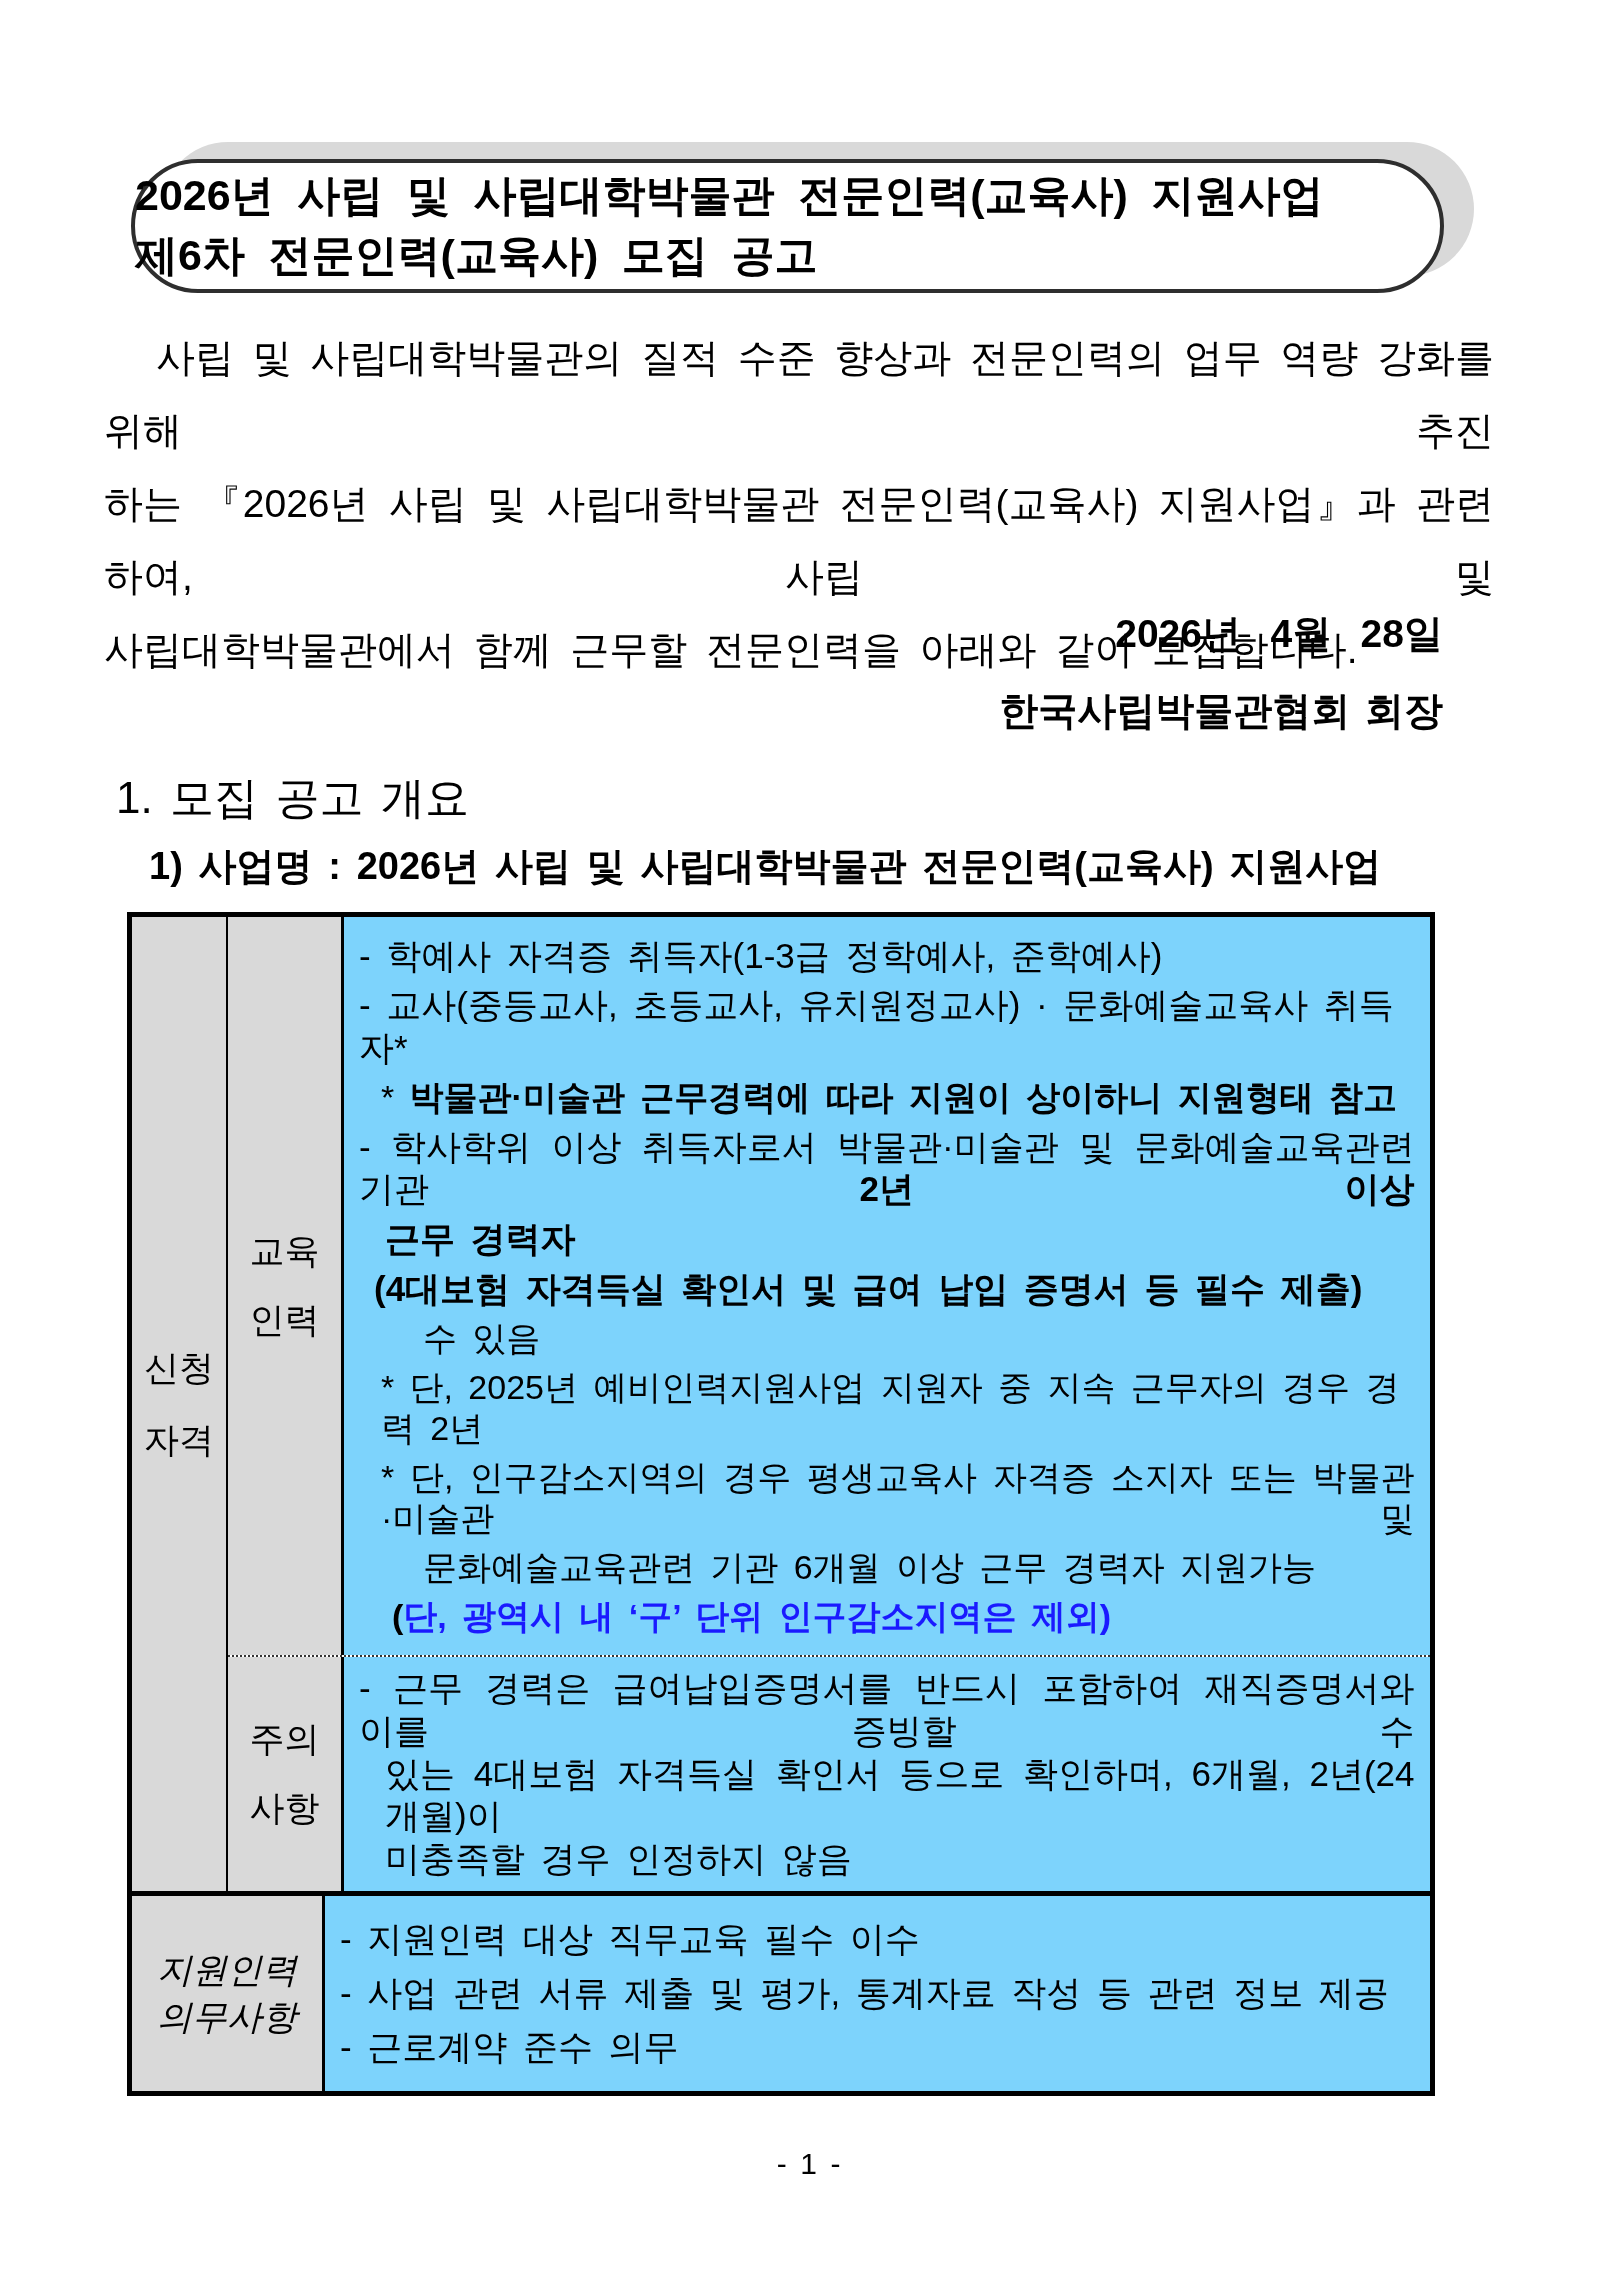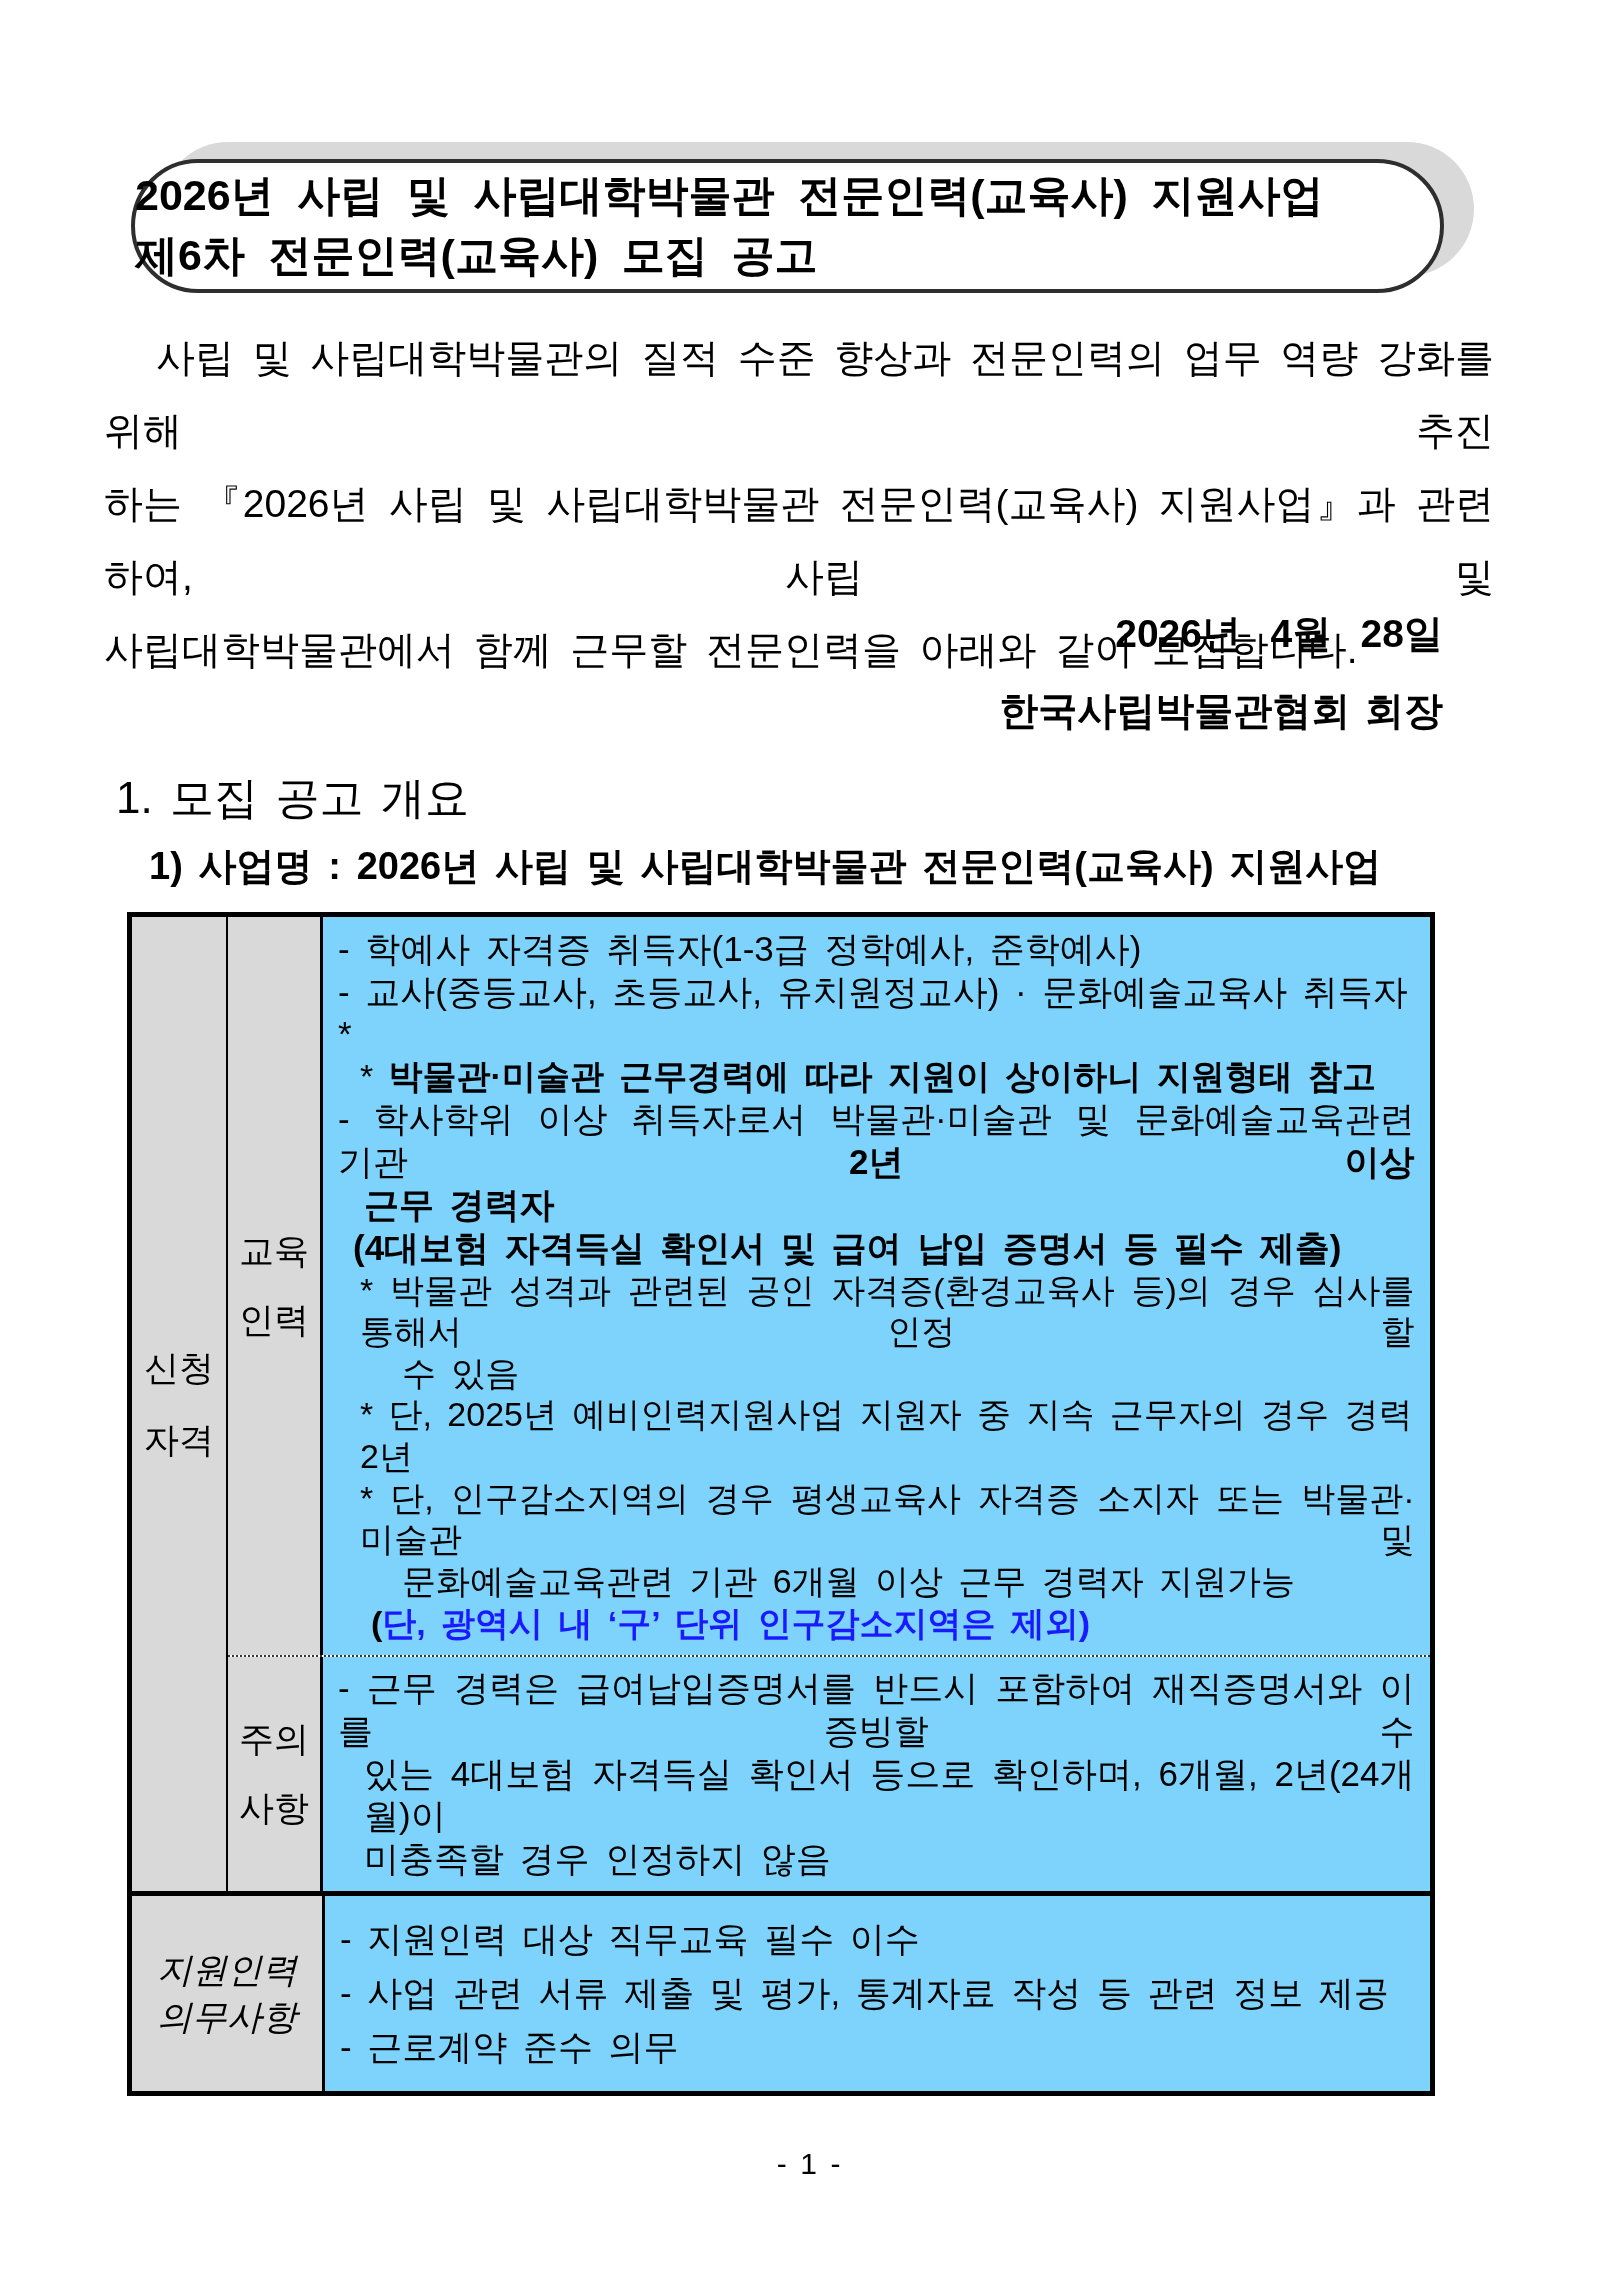--- a/index.html
+++ b/index.html
@@ -36,21 +36,21 @@
   .doc-table{position:absolute;left:127px;top:912px;width:1308px;height:1184px;
     border:5.2px solid var(--border);box-sizing:border-box;display:flex;flex-direction:column;}
   .t-upper{display:flex;height:974px;flex:0 0 auto;}
   .t-row3{display:flex;flex:1;border-top:5.2px solid var(--border);}
   .t-upper-right{flex:1;display:flex;flex-direction:column;min-width:0;}
   .t-row1{height:769px;display:flex;min-width:0;}
   .t-row2{flex:1;display:flex;border-top:2.6px dotted #333;min-width:0;}
   .lbl{background:var(--cell-gray);display:flex;flex-direction:column;align-items:center;
     justify-content:center;font-size:35px;flex:0 0 auto;box-sizing:border-box;}
   .col1{width:96px;border-right:2px solid var(--border);gap:25px;}
-  .col2{width:95px;border-right:3.9px solid var(--border);gap:22px;}
+  .col2{width:116px;border-right:3.9px solid var(--border);gap:22px;}
   .col3{width:193px;border-right:3.9px solid var(--border);font-style:italic;}
   .content{flex:1;display:flex;flex-direction:column;justify-content:space-evenly;
     padding:10.4px 9px 10.4px 0;min-width:0;box-sizing:border-box;background:#7dd3fc;}
   .tline{font-size:35px;line-height:1.22;word-spacing:5.9px;}
   .tline.dash{padding-left:15px;}
   .tline.cont{padding-left:41px;}
   .tline.paren{padding-left:30px;}
   .tline.star{padding-left:37px;font-size:34px;}
   .tline.starcont{padding-left:55px;font-size:34px;margin-left:24px;}
   .tline.parenblue{padding-left:48px;font-size:34px;font-weight:bold;}
@@ -102,21 +102,20 @@
             <span>교육</span>
             <span>인력</span>
           </div>
           <div class="content">
               <div class="tline dash"><span>- 학예사 자격증 취득자(1-3급 정학예사, 준학예사)</span></div>
               <div class="tline dash"><span>- 교사(중등교사, 초등교사, 유치원정교사) · 문화예술교육사 취득자*</span></div>
               <div class="tline star"><span>* </span><span class="b u">박물관·미술관 근무경력에 따라 지원이 상이하니 지원형태 참고</span></div>
               <div class="tline dash jl"><span>- 학사학위 이상 취득자로서 박물관·미술관 및 문화예술교육관련 기관 </span><span class="b u">2년 이상</span></div>
               <div class="tline cont"><span class="b u">근무 경력자</span></div>
               <div class="tline paren"><span class="b">(4대보험 자격득실 확인서 및 급여 납입 증명서 등 필수 제출)</span></div>
-              <div class="tline star jl"><span>* 박물관 성격과 관련된 공인 자격증(환경교육사 등)의 경우 심사를 통해서 인정 할</span></div>
               <div class="tline starcont"><span>수 있음</span></div>
               <div class="tline star"><span>* 단, 2025년 예비인력지원사업 지원자 중 지속 근무자의 경우 경력 2년</span></div>
               <div class="tline star jl"><span>* 단, </span><span class="u">인구감소지역의 경우</span><span> 평생교육사 자격증 소지자 또는 박물관·미술관 및</span></div>
               <div class="tline starcont"><span>문화예술교육관련 기관 6개월 이상 근무 경력자 지원가능</span></div>
               <div class="tline parenblue"><span class="b u">(</span><span class="b u blue">단, 광역시 내 ‘구’ 단위 인구감소지역은 제외)</span></div>
             </div>
         </div>
         <div class="t-row2">
           <div class="lbl col2">
             <span>주의</span>

